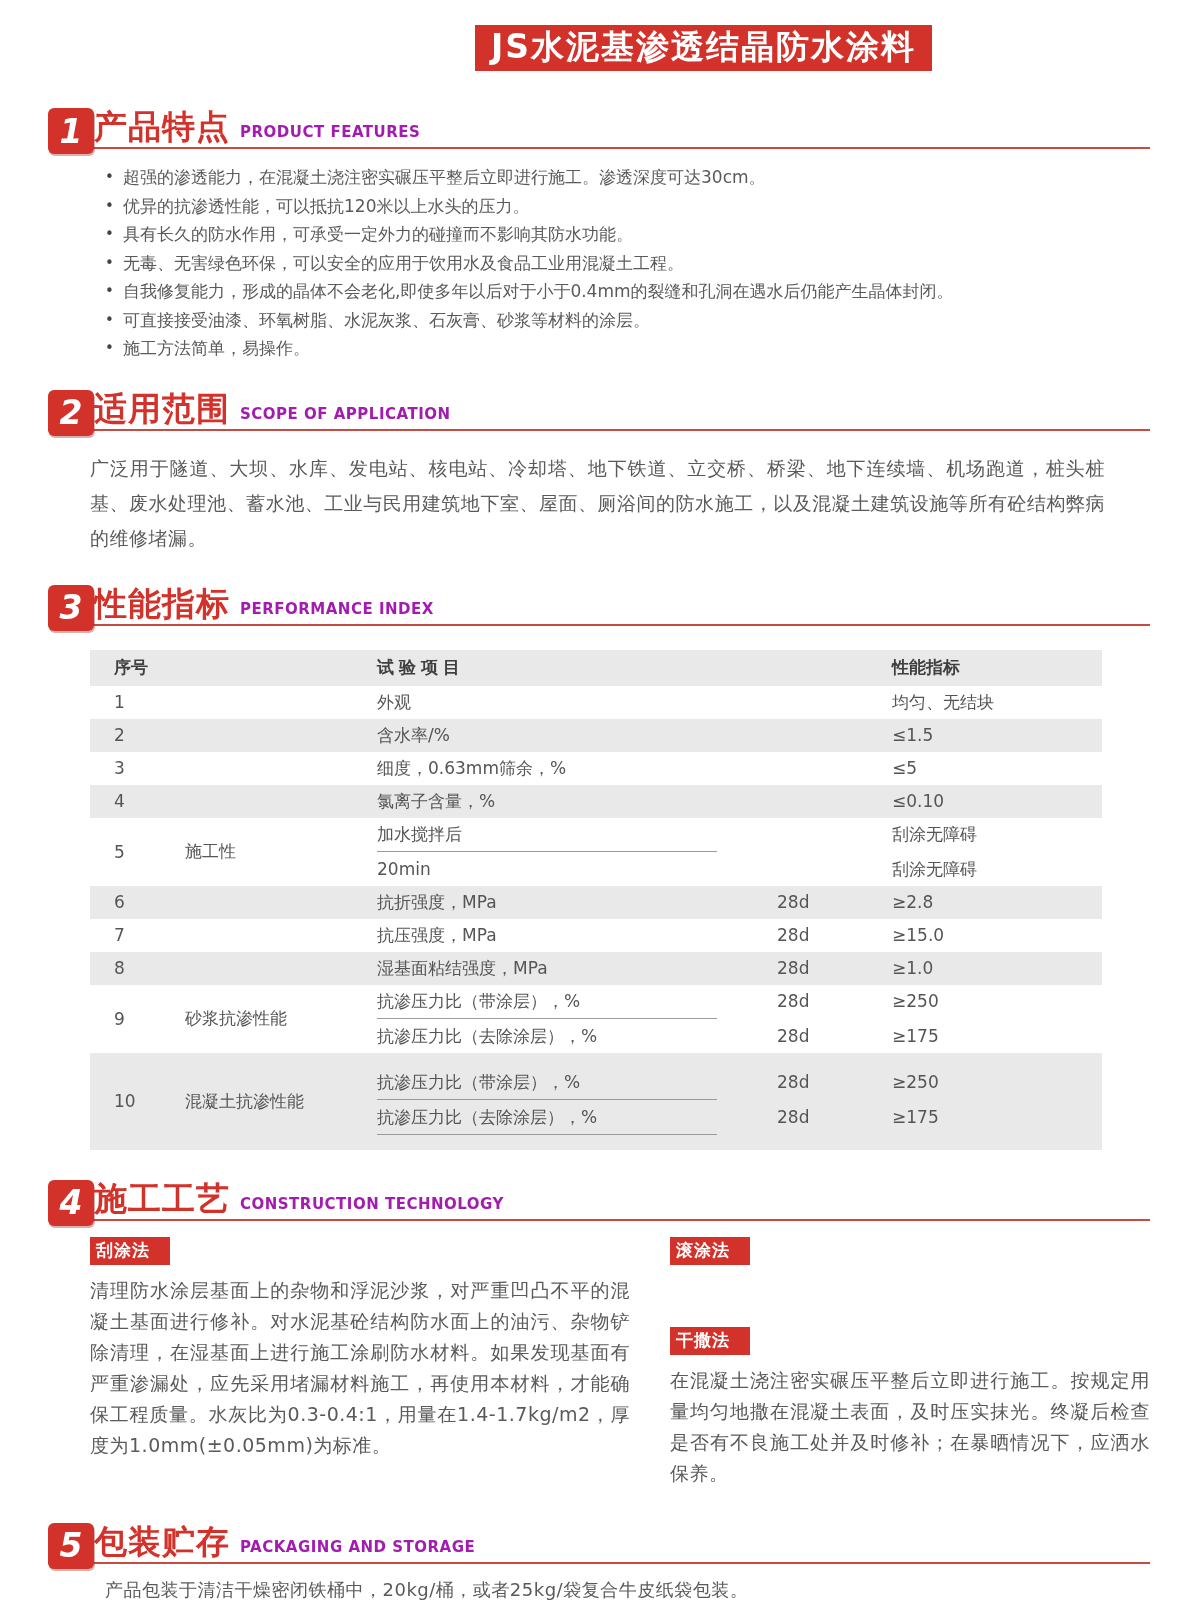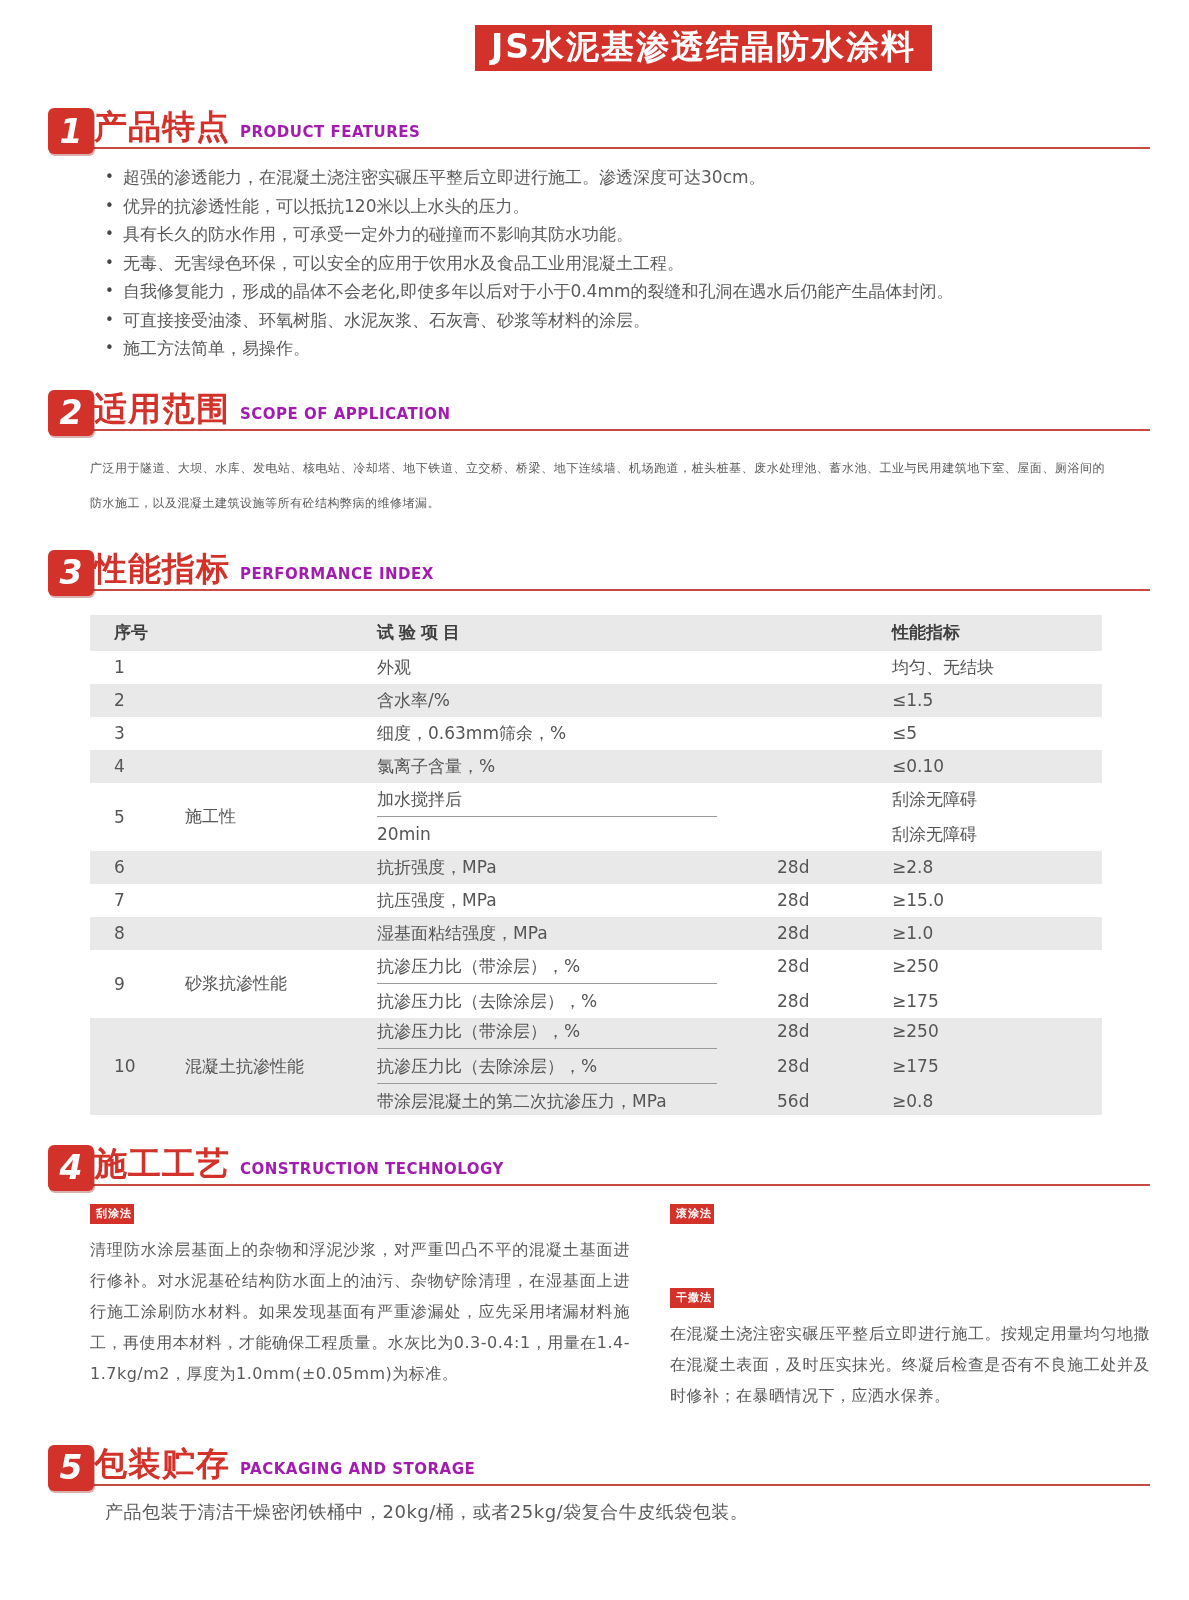--- a/index.html
+++ b/index.html
@@ -48,21 +48,21 @@
   .bullets{margin:14px 0 0 57px;}
   .bullet{
     display:flex;align-items:flex-start;
     color:#5a5a5a;font-size:17px;line-height:28.5px;
   }
   .dot{width:18px;flex:0 0 18px;color:#444;font-size:15px;}
 
   
   .scope-p{
     margin:20px 0 0 42px;width:1015px;
-    color:#5a5a5a;font-size:12px;line-height:35px;
+    color:#5a5a5a;font-size:19px;line-height:35px;
     text-align:justify;letter-spacing:.5px;
   }
 
   
   .ptable{margin:24px 0 0 42px;width:1012px;color:#555;}
   .trow{display:flex;align-items:center;}
   .shade{background:#e9e9e9;}
   .h-head{height:36px;}
   .h-s{height:33px;}
   .c-no{width:95px;flex:0 0 95px;box-sizing:border-box;padding-left:24px;font-size:17px;}
@@ -78,24 +78,24 @@
   .sdiv{height:1px;background:#9b9b9b;width:340px;margin:1px 0;}
   .h-c2{height:68px;}
   .h-c3{height:97px;}
 
   
   .cols{display:flex;margin:16px 0 0 42px;width:1060px;}
   .col-l{width:540px;flex:0 0 540px;}
   .col-r{width:480px;flex:0 0 480px;margin-left:40px;}
   .method-badge{
     display:inline-block;background:#d3322b;color:#fff;
-    font-size:11px;font-weight:bold;padding:2px 2px 3px 6px;letter-spacing:1px;
+    font-size:17px;font-weight:bold;padding:2px 20px 3px 6px;letter-spacing:1px;
   }
   .method-text{
-    margin-top:10px;color:#5a5a5a;font-size:16px;line-height:31px;
+    margin-top:10px;color:#5a5a5a;font-size:19px;line-height:31px;
     text-align:justify;letter-spacing:.5px;
   }
   .badge-gap{margin-top:62px;}
 
   
   .pack-p{
     margin:14px 0 0 57px;color:#5a5a5a;font-size:18px;letter-spacing:.5px;
   }
 </style>
 </head>
@@ -272,25 +272,20 @@
             <div class="c-age">28d</div>
             <div class="c-val">≥250</div>
           </div>
           <div class="sdiv"></div>
           <div class="srow">
             <div class="c-item">抗渗压力比（去除涂层），%</div>
             <div class="c-age">28d</div>
             <div class="c-val">≥175</div>
           </div>
           <div class="sdiv"></div>
-          <div class="srow">
-            <div class="c-item">带涂层混凝土的第二次抗渗压力，MPa</div>
-            <div class="c-age">56d</div>
-            <div class="c-val">≥0.8</div>
-          </div>
         </div>
       </div>
     </div>
   </div>
 
   <div class="sec" style="margin-top:30px;">
     <div class="sec-head">
       <span class="num-badge">4</span>
       <span class="sec-zh">施工工艺</span>
       <span class="sec-en">CONSTRUCTION TECHNOLOGY</span>

